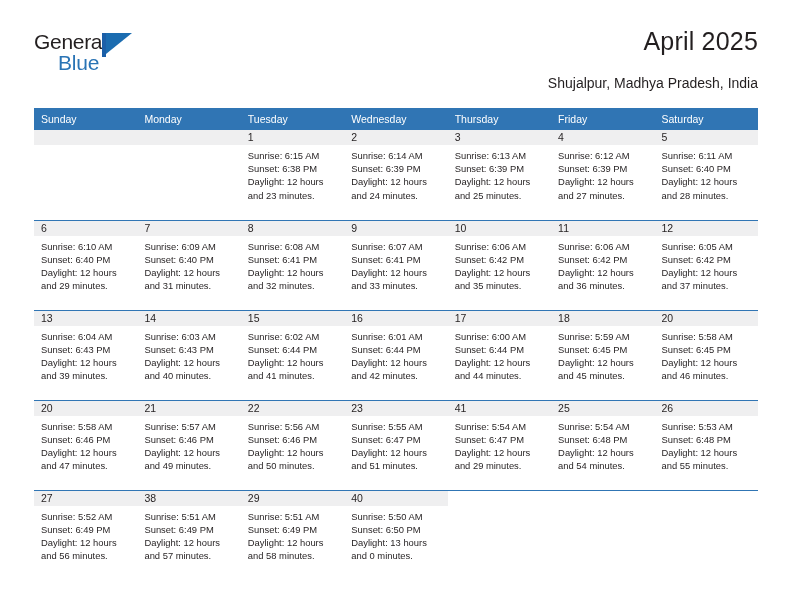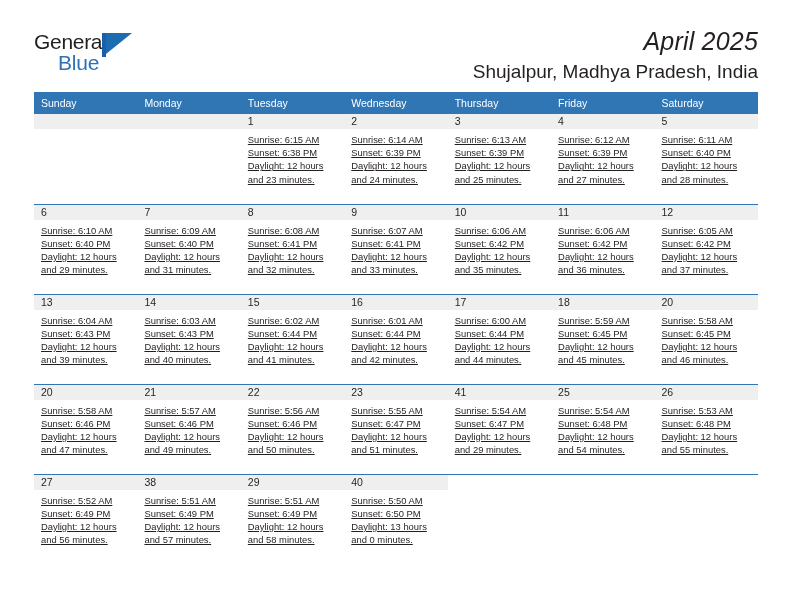--- a/index.html
+++ b/index.html
@@ -66,34 +66,33 @@
     position: absolute;
     right: 34px;
     top: 26px;
     text-align: right;
   }
   .cal-title {
     font-size: 25px;
     color: #231f20;
     line-height: 30px;
     letter-spacing: 0.2px;
-    font-style: italic;
   }
   .cal-subtitle {
-    font-size: 19px;
+    font-size: 14px;
     color: #231f20;
     line-height: 18px;
-    margin-top: 7px;
+    margin-top: 18px;
   }
 
   
   .calendar {
     position: absolute;
     left: 34px;
-    top: 92px;
+    top: 108px;
     width: 724px;
   }
   table.cal {
     width: 724px;
     border-collapse: collapse;
     table-layout: fixed;
   }
   table.cal th {
     background: #3075b4;
     color: #ffffff;
@@ -120,21 +119,20 @@
     line-height: 13px;
     color: #231f20;
   }
   td.daycell.empty .daynum-band { background: #efeff0; }
   td.daycell.blank .daynum-band { background: #ffffff; }
   .daylines {
     padding: 4px 5px 0 7px;
     font-size: 9.4px;
     line-height: 13.2px;
     color: #231f20;
-    text-decoration: underline;
   }
   .daylines div { white-space: nowrap; }
 </style>
 </head>
 <body>
 
 <div class="page">
 
   <div class="topbar">
 

